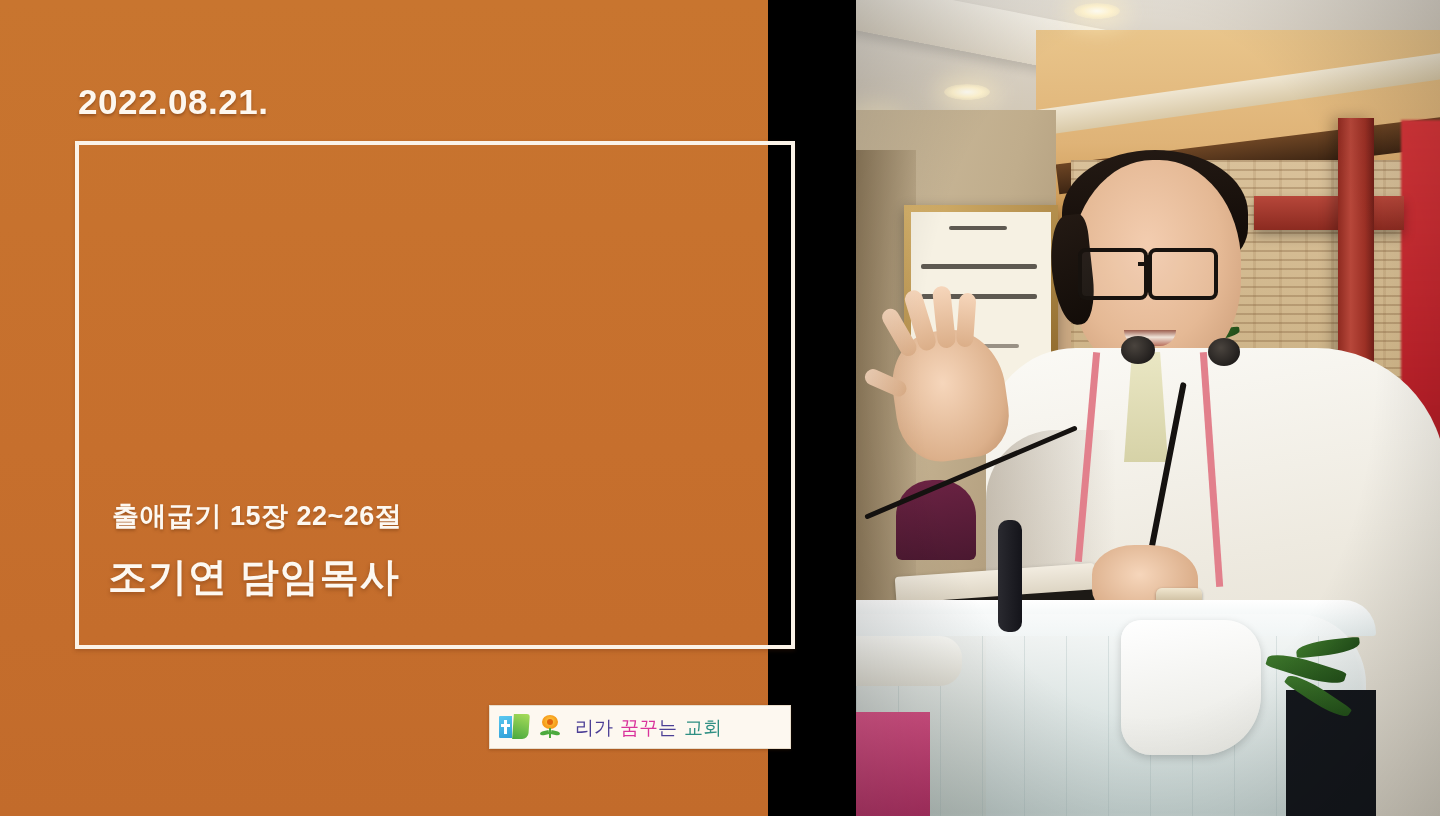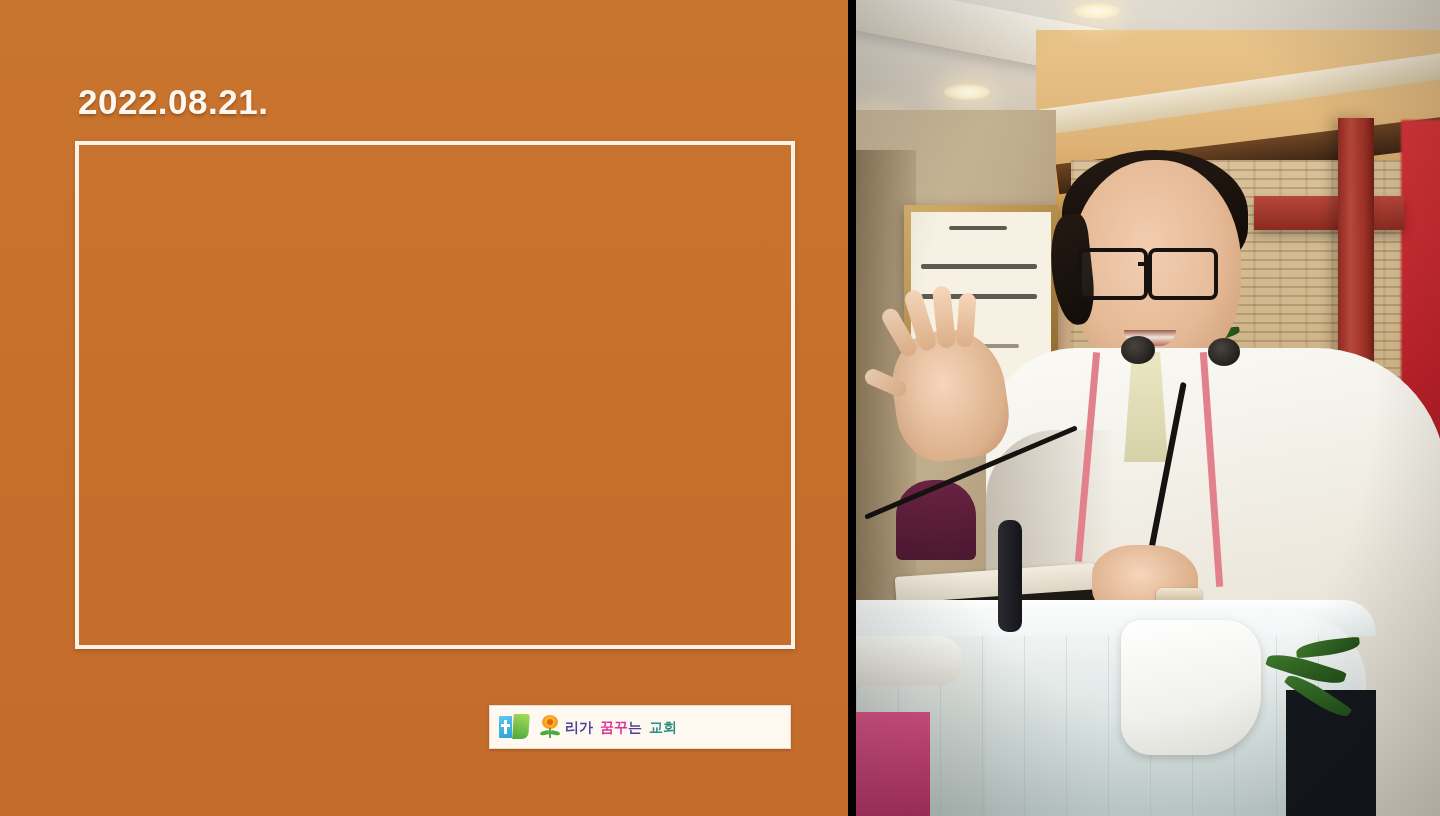--- a/index.html
+++ b/index.html
@@ -6,21 +6,21 @@
   html,body{margin:0;padding:0;}
   body{
     width:1440px;height:816px;overflow:hidden;
     background:#000;
     font-family:"Liberation Sans","DejaVu Sans",sans-serif;
   }
   .stage{position:relative;width:1440px;height:816px;overflow:hidden;}
 
   
   .left-panel{
-    position:absolute;left:0;top:0;width:848px;height:816px;
+    position:absolute;left:0;top:0;width:768px;height:816px;
     background:#c6712f;
     background-image:linear-gradient(180deg,#c8752f 0%,#c66f2d 55%,#c26b2b 100%);
   }
   .date{
     position:absolute;left:78px;top:82px;
     font-size:35px;font-weight:bold;letter-spacing:.5px;
     color:#fdf7ef;
     text-shadow:0 2px 3px rgba(90,40,10,.45);
   }
   .frame{
@@ -95,21 +95,21 @@
     position:absolute;left:11px;top:14px;width:2px;height:10px;background:#4caa3e;
   }
   .logo-flower .leaf-l{
     position:absolute;left:2px;top:17px;width:9px;height:4px;border-radius:50% 0 0 50%;
     background:#4caa3e;transform:rotate(-12deg);
   }
   .logo-flower .leaf-r{
     position:absolute;left:13px;top:17px;width:9px;height:4px;border-radius:0 50% 50% 0;
     background:#4caa3e;transform:rotate(12deg);
   }
-  .logo-text{font-size:14px;font-weight:bold;letter-spacing:0px;line-height:1;white-space:nowrap;}
+  .logo-text{font-size:19px;font-weight:normal;letter-spacing:0px;line-height:1;white-space:nowrap;margin-left:10px;}
   .lt1{color:#4c3f96;}
   .lt2{color:#d9339c;}
   .lt3{color:#4c3f96;}
   .lt4{color:#2f8f83;}
   .sp{display:inline-block;width:7px;}
 
   
   .photo{
     position:absolute;left:856px;top:0;width:584px;height:816px;overflow:hidden;
     background:#caa882;
@@ -358,21 +358,23 @@
 <div class="stage">
 
   <div class="left-panel" style="background-color: rgb(198, 113, 47);">
 
     <div class="date">2022.08.21.</div>
 
     <div class="frame"></div>
 
 
 
-
+    <div class="line-verse">출애굽기 15장 22~26절</div>
+
+    <div class="line-preacher">조기연 담임목사</div>
 
     <div class="logo" style="background-color: rgb(253, 248, 240);">
       <div class="logo-mark">
         <div class="blue"></div>
         <div class="green"></div>
       </div>
       <div class="logo-flower">
         <div class="petal"></div>
         <div class="core"></div>
         <div class="stem"></div>

